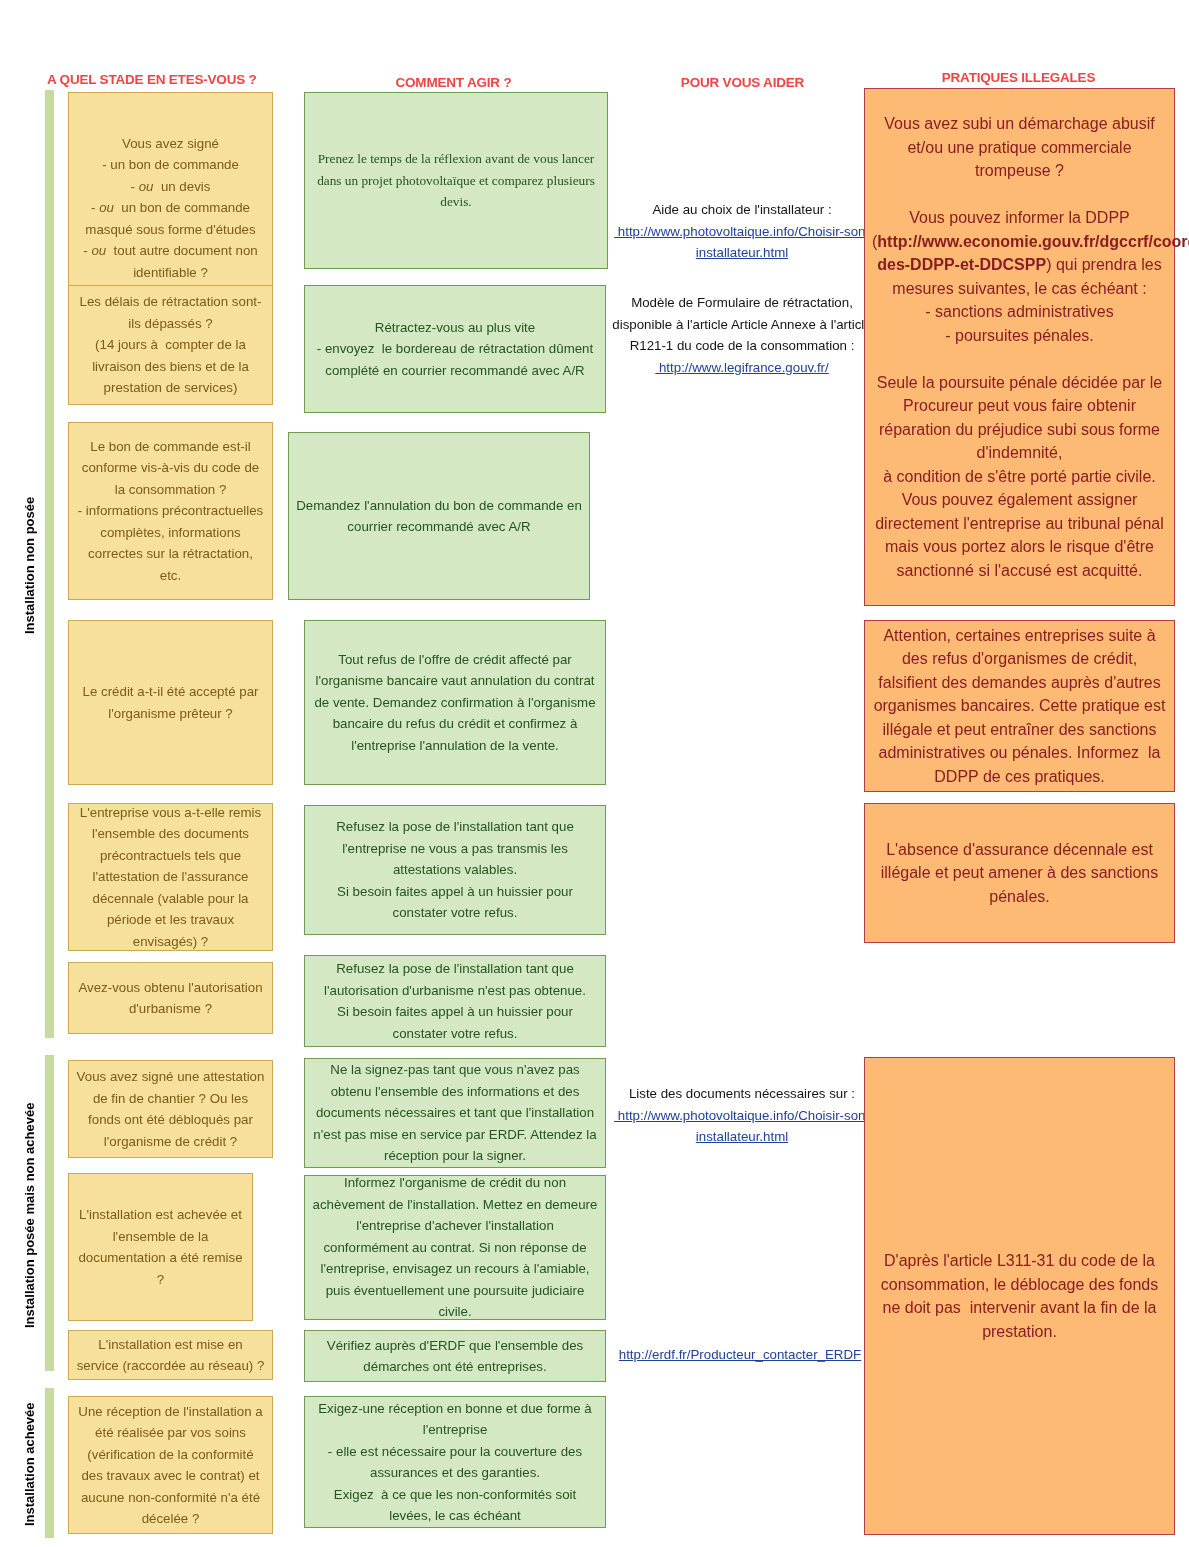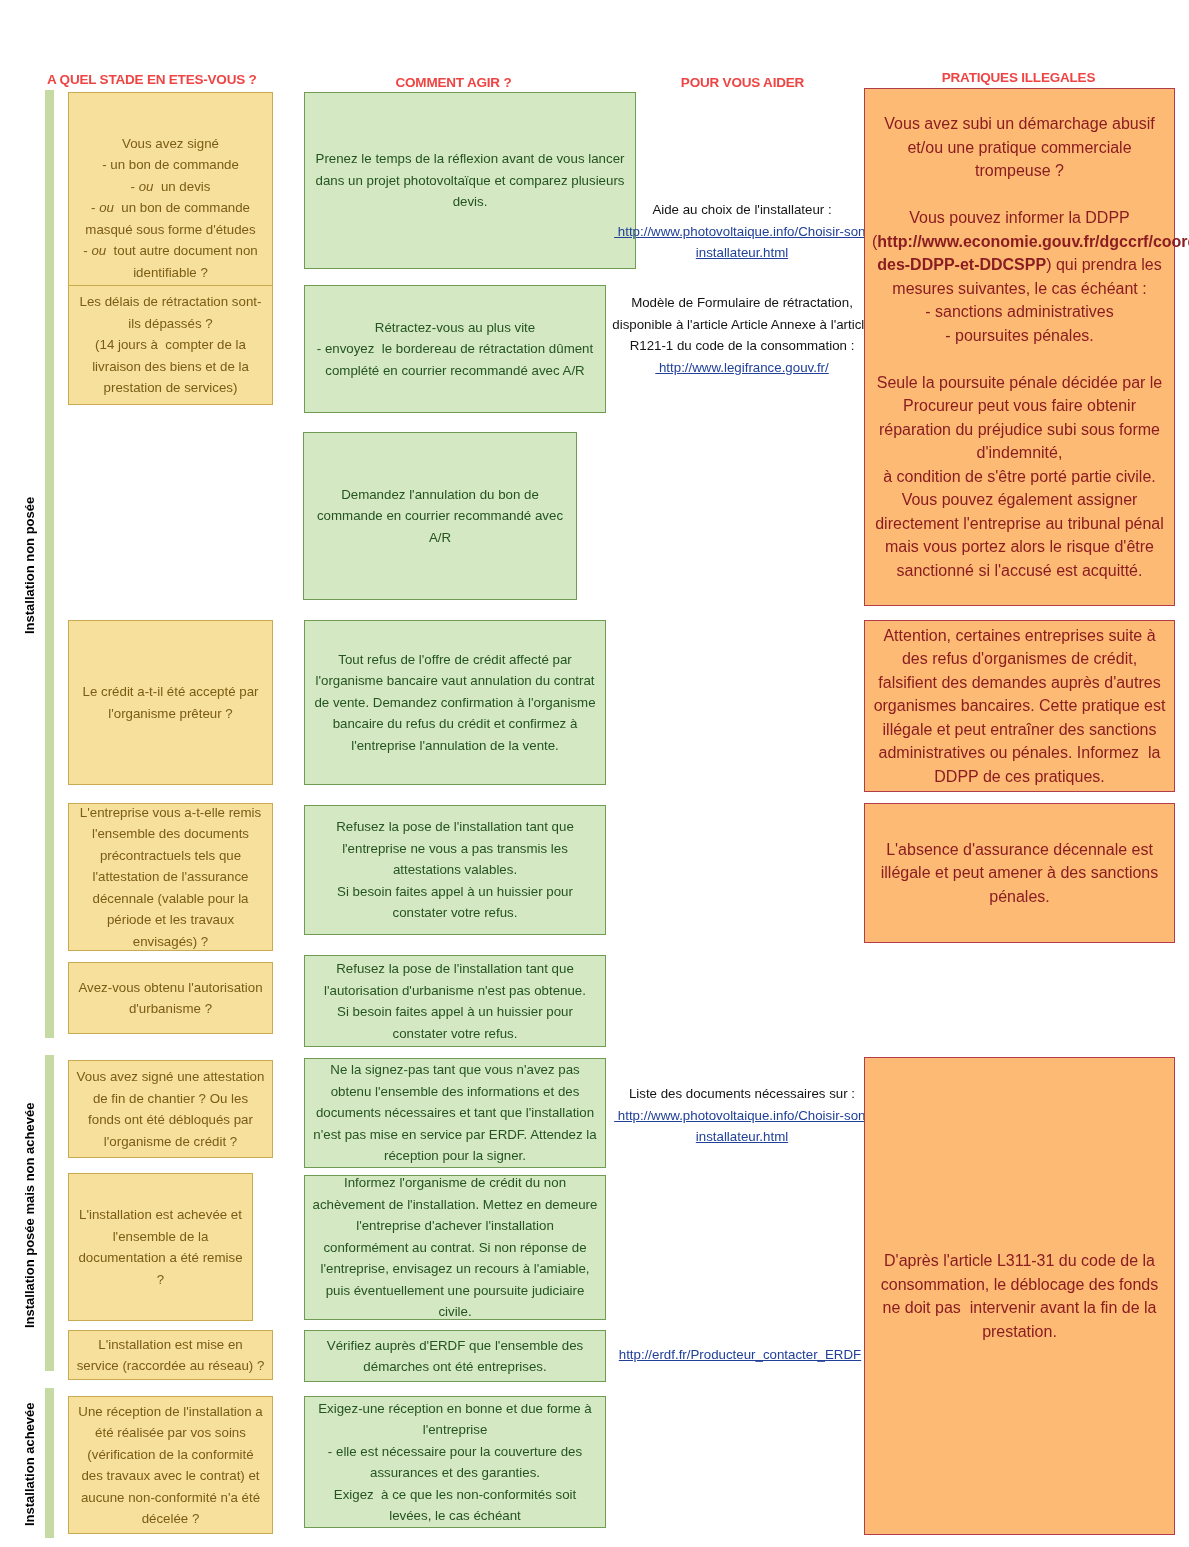--- a/index.html
+++ b/index.html
@@ -132,20 +132,23 @@
   <div class="stagelabel" style="top:1390px; height:148px;">Installation achevée</div>
 
   <div class="box yellow" style="left:68px; top:92px; width:205px; height:232px;">
     <div class="txt">Vous avez signé<br>- un bon de commande<br>- <i>ou</i>&nbsp; un devis<br>- <i>ou</i>&nbsp; un bon de commande masqué sous forme d'études<br>- <i>ou</i>&nbsp; tout autre document non identifiable ?</div>
   </div>
 
   <div class="box yellow" style="left:68px; top:285px; width:205px; height:120px;">
     <div class="txt">Les délais de rétractation sont-ils dépassés ?<br>(14 jours à&nbsp; compter de la livraison des biens et de la prestation de services)</div>
   </div>
 
+  <div class="box yellow" style="left:68px; top:422px; width:205px; height:178px;">
+    <div class="txt">Le bon de commande est-il conforme vis-à-vis du code de la consommation ?<br>- informations précontractuelles complètes, informations correctes sur la rétractation, etc.</div>
+  </div>
 
   <div class="box yellow" style="left:68px; top:620px; width:205px; height:165px;">
     <div class="txt">Le crédit a-t-il été accepté par l'organisme prêteur ?</div>
   </div>
 
   <div class="box yellow" style="left:68px; top:803px; width:205px; height:148px;">
     <div class="txt">L'entreprise vous a-t-elle remis l'ensemble des documents précontractuels tels que l'attestation de l'assurance décennale (valable pour la période et les travaux envisagés) ?</div>
   </div>
 
   <div class="box yellow" style="left:68px; top:962px; width:205px; height:72px;">
@@ -161,29 +164,29 @@
   </div>
 
   <div class="box yellow" style="left:68px; top:1330px; width:205px; height:50px;">
     <div class="txt">L'installation est mise en service (raccordée au réseau) ?</div>
   </div>
 
   <div class="box yellow" style="left:68px; top:1396px; width:205px; height:138px;">
     <div class="txt">Une réception de l'installation a été réalisée par vos soins (vérification de la conformité des travaux avec le contrat) et aucune non-conformité n'a été décelée ?</div>
   </div>
 
-  <div class="box green" style="left:304px; top:92px; width:332px; height:177px;">
+  <div class="box green" style="left:304px; top:92px; width:304px; height:177px;font-family:Liberation Serif, serif;">
     <div class="txt">Prenez le temps de la réflexion avant de vous lancer dans un projet photovoltaïque et comparez plusieurs devis.</div>
   </div>
 
   <div class="box green" style="left:304px; top:285px; width:302px; height:128px;">
     <div class="txt">Rétractez-vous au plus vite<br>- envoyez&nbsp; le bordereau de rétractation dûment complété en courrier recommandé avec A/R</div>
   </div>
 
-  <div class="box green" style="left:303px; top:432px; width:274px; height:168px;">
+  <div class="box green" style="left:288px; top:432px; width:302px; height:168px;">
     <div class="txt">Demandez l'annulation du bon de commande en courrier recommandé avec A/R</div>
   </div>
 
   <div class="box green" style="left:304px; top:620px; width:302px; height:165px;">
     <div class="txt">Tout refus de l'offre de crédit affecté par l'organisme bancaire vaut annulation du contrat de vente. Demandez confirmation à l'organisme bancaire du refus du crédit et confirmez à l'entreprise l'annulation de la vente.</div>
   </div>
 
   <div class="box green" style="left:304px; top:805px; width:302px; height:130px;">
     <div class="txt">Refusez la pose de l'installation tant que l'entreprise ne vous a pas transmis les attestations valables.<br>Si besoin faites appel à un huissier pour constater votre refus.</div>
   </div>

